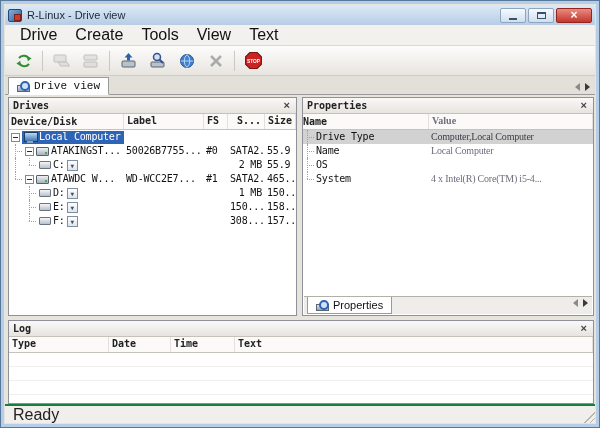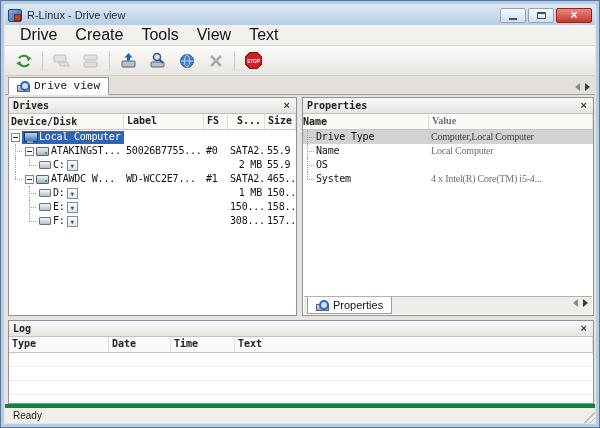--- a/index.html
+++ b/index.html
@@ -128,22 +128,22 @@
   .ptab{ height:17px; background:#fff; border:1px solid #9a9a9a; border-top:none;
     display:flex; align-items:center; gap:4px; padding:0 8px; font-size:11px; color:#111; }
   .ptabbar .navpair{ padding:2px 4px 0 0; }
 
   
   .l-type{ width:100px; } .l-date{ width:62px; } .l-time{ width:64px; } .l-text{ flex:1; }
   .logrow{ height:14px; border-bottom:1px solid #f0efed; }
 
   
   .statusbar{ position:absolute; left:4px; right:4px; bottom:4px; height:19px;
-    background:#f1efec; border-top:4px solid #15803d; display:flex; align-items:center;
-    font-size:10px; color:#222; padding-left:8px; }
+    background:#f1efec; border-top:2px solid #15803d; display:flex; align-items:center;
+    font-size:16px; color:#222; padding-left:8px; }
   .grip{ position:absolute; right:0; bottom:0; width:13px; height:13px;
     background:repeating-linear-gradient(-45deg, transparent 0 3px, #b8b4ab 3px 4px);
     clip-path:polygon(100% 0, 100% 100%, 0 100%); }
 </style>
 </head>
 <body>
 
 <div class="window">
 
   <div class="titlebar">

